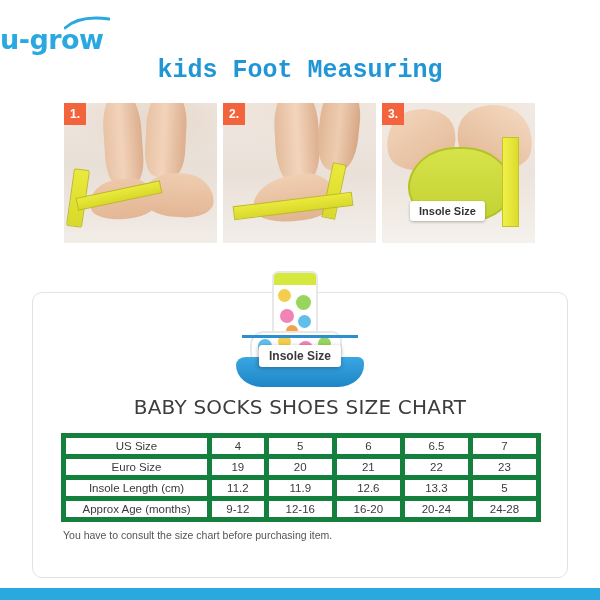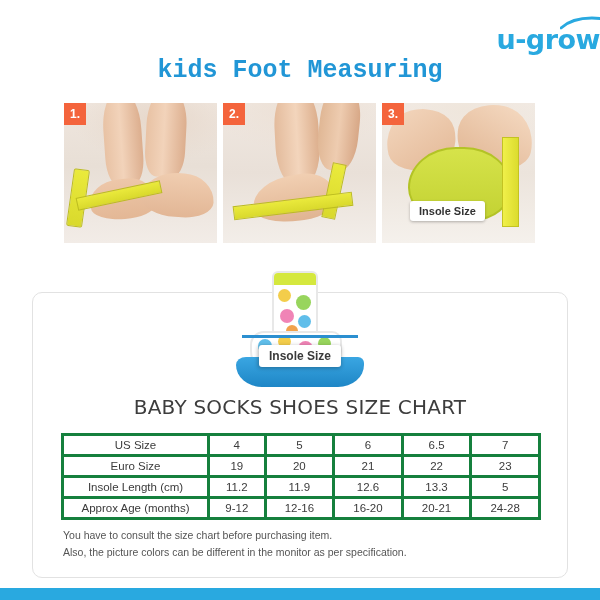--- a/index.html
+++ b/index.html
@@ -18,21 +18,21 @@
 
   .page {
     position: relative;
     width: 600px;
     height: 600px;
     background: #ffffff;
   }
 
   
   .brand {
-    text-align: right;
+    text-align: left;
     padding-top: 24px;
     height: 46px;
     text-decoration: underline;
   }
   .brand-logo {
     display: inline-block;
     font-family: "DejaVu Sans", sans-serif;
     font-size: 27px;
     font-weight: bold;
     color: #29a9e0;
@@ -274,21 +274,21 @@
   table.size-table {
     position: absolute;
     top: 140px;
     left: 28px;
     width: 480px;
     border-collapse: collapse;
     font-size: 11.5px;
     color: #3b3b3b;
   }
   table.size-table td {
-    border: 3px solid #15803d;
+    border: 5px solid #15803d;
     height: 21px;
     text-align: center;
     padding: 0 2px;
     white-space: nowrap;
   }
   table.size-table td.rowhead {
     width: 146px;
   }
 
   .notes {
@@ -407,28 +407,27 @@
         <td>11.9</td>
         <td>12.6</td>
         <td>13.3</td>
         <td>5</td>
       </tr>
       <tr>
         <td class="rowhead">Approx Age (months)</td>
         <td>9-12</td>
         <td>12-16</td>
         <td>16-20</td>
-        <td>20-21</td>
+        <td>20-24</td>
         <td>24-28</td>
       </tr>
     </tbody>
       </table>
 
     <div class="notes">
       <div>You have to consult the size chart before purchasing item.</div>
-      <div>Also, the picture colors can be different in the monitor as per specification.</div>
     </div>
 
   </div>
 
   <div class="bottom-bar"></div>
 
 </div>
 
 </body></html>

